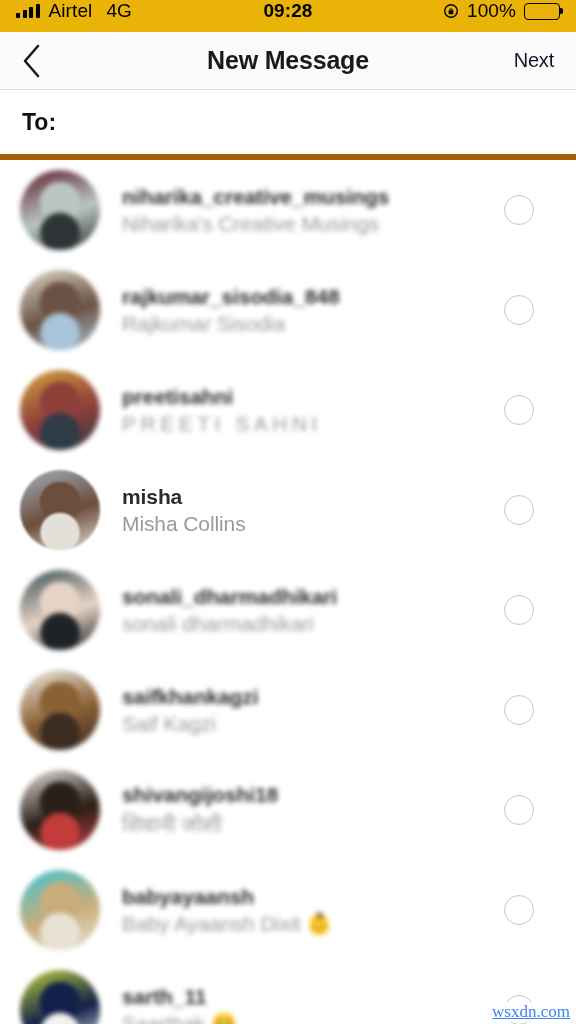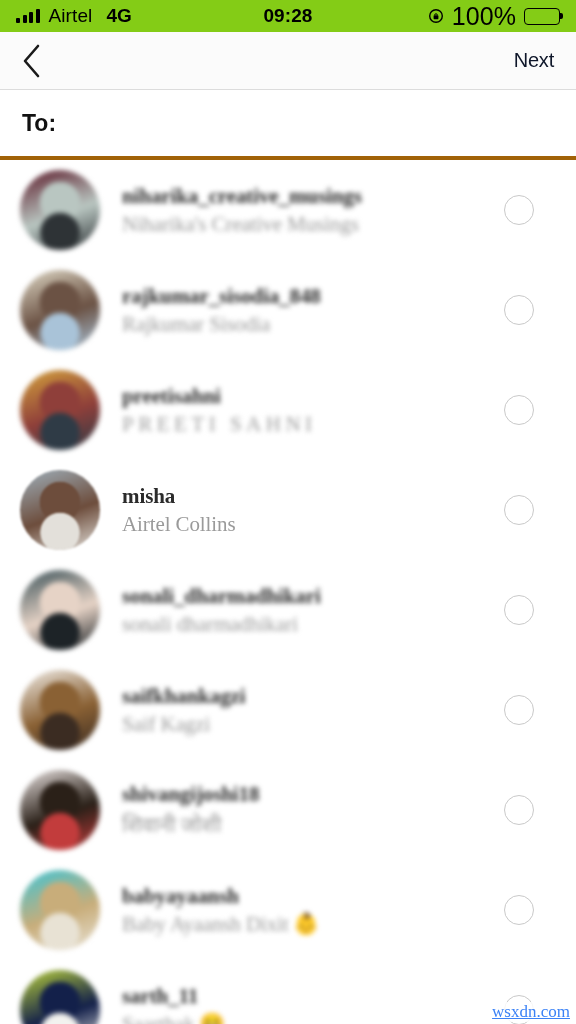--- a/index.html
+++ b/index.html
@@ -20,23 +20,23 @@
     height: 1024px;
     background: #ffffff;
     overflow: hidden;
   }
 
   
   .statusbar {
     position: relative;
     height: 32px;
     display: flex;
-    align-items: center;
+    align-items: flex-start;
     padding: 0 16px;
-    background: #84cc16;
+    background: #eab308;
     font-size: 19px;
     font-weight: bold;
     color: #000000;
     letter-spacing: 0.1px;
   }
   .sb-left {
     display: flex;
     align-items: center;
     gap: 9px;
   }
@@ -50,21 +50,21 @@
     display: block;
     width: 4px;
     background: #000;
     border-radius: 1px;
   }
   .signal-bars i:nth-child(1) { height: 5px; }
   .signal-bars i:nth-child(2) { height: 8px; }
   .signal-bars i:nth-child(3) { height: 11px; }
   .signal-bars i:nth-child(4) { height: 14px; }
   .carrier { font-size: 19px; font-weight: normal; }
-  .network { font-size: 19px; font-weight: bold; margin-left: 5px; }
+  .network { font-size: 19px; font-weight: normal; margin-left: 5px; }
 
   .sb-center {
     position: absolute;
     left: 0; right: 0;
     text-align: center;
     font-size: 19px;
     font-weight: bold;
     pointer-events: none;
   }
   .sb-right {
@@ -73,21 +73,21 @@
     align-items: center;
     gap: 8px;
     position: relative;
     z-index: 2;
   }
   .rotation-lock {
     width: 16px; height: 16px;
     position: relative;
   }
   .rotation-lock svg { display: block; }
-  .batt-pct { font-size: 25px; font-weight: normal; }
+  .batt-pct { font-size: 19px; font-weight: normal; }
   .battery {
     width: 36px; height: 17px;
     border: 1.6px solid #000;
     border-radius: 4px;
     position: relative;
     padding: 1.5px;
     box-sizing: border-box;
   }
   .battery .fill {
     height: 100%;
@@ -141,21 +141,21 @@
     position: relative;
     z-index: 2;
     cursor: default;
     text-align: right;
   }
 
   
   .searchrow {
     height: 70px;
     background: #ffffff;
-    border-bottom: 4px solid #a16207;
+    border-bottom: 6px solid #a16207;
     display: flex;
     align-items: center;
     padding: 0 22px;
     box-sizing: border-box;
     gap: 14px;
   }
   .to-label {
     font-size: 23px;
     font-weight: bold;
     color: #111;
@@ -181,21 +181,20 @@
     overflow: hidden;
   }
   .user-row {
     height: 100px;
     display: flex;
     align-items: center;
     padding: 0 16px 0 20px;
     box-sizing: border-box;
     position: relative;
     cursor: pointer;
-    font-family: Liberation Serif, serif;
   }
   .avatar {
     width: 80px;
     height: 80px;
     border-radius: 50%;
     flex: 0 0 80px;
     background: #e6e6e6;
     overflow: hidden;
     position: relative;
   }
@@ -285,20 +284,21 @@
       <span class="battery"><span class="fill"></span></span>
     </div>
   </div>
 
   <div class="navbar">
     <div class="back-btn">
       <svg width="20" height="34" viewBox="0 0 20 34">
         <polyline points="16,2 3,17 16,32" fill="none" stroke="#1a1a1a" stroke-width="2.6" stroke-linecap="round" stroke-linejoin="round"></polyline>
       </svg>
     </div>
+    <div class="nav-title">New Message</div>
     <div class="next-btn">Next</div>
   </div>
 
   <div class="searchrow">
     <span class="to-label">To:</span>
   </div>
 
   <div class="userlist" id="userlist">
       <div class="user-row blurred">
         <div class="avatar">
@@ -329,21 +329,21 @@
           <div class="fullname spaced">PREETI SAHNI</div>
         </div>
         <div class="select-circle"></div>
       </div>
       <div class="user-row">
         <div class="avatar soft">
           <div class="av-art" style="background: radial-gradient(circle at 50% 78%, rgb(227, 224, 218) 0%, rgb(227, 224, 218) 26%, transparent 27%), radial-gradient(circle at 50% 40%, rgb(109, 77, 60) 0%, rgb(109, 77, 60) 32%, transparent 33%), linear-gradient(160deg, rgb(159, 176, 187) 0%, rgb(109, 77, 60) 55%, rgb(227, 224, 218) 100%);"></div>
         </div>
         <div class="meta">
           <div class="uname">misha</div>
-          <div class="fullname">Airtel Collins</div>
+          <div class="fullname">Misha Collins</div>
         </div>
         <div class="select-circle"></div>
       </div>
       <div class="user-row blurred">
         <div class="avatar">
           <div class="av-art" style="background: radial-gradient(circle at 50% 78%, rgb(29, 35, 39) 0%, rgb(29, 35, 39) 26%, transparent 27%), radial-gradient(circle at 50% 40%, rgb(230, 211, 198) 0%, rgb(230, 211, 198) 32%, transparent 33%), linear-gradient(160deg, rgb(58, 81, 88) 0%, rgb(230, 211, 198) 55%, rgb(29, 35, 39) 100%);"></div>
         </div>
         <div class="meta">
           <div class="uname">sonali_dharmadhikari</div>
           <div class="fullname">sonali dharmadhikari</div>

